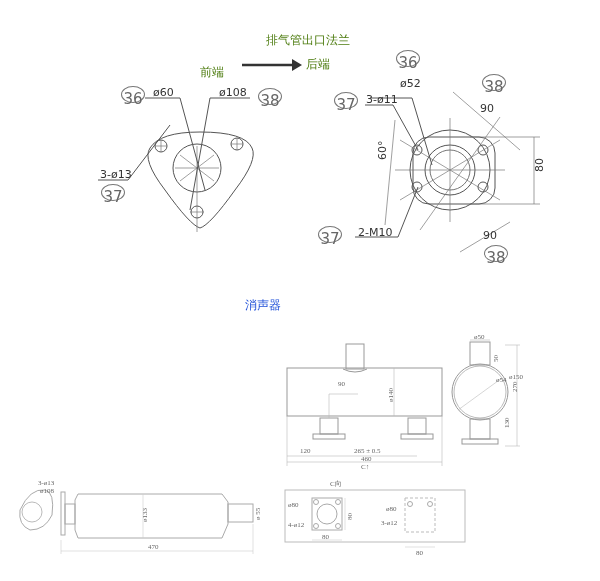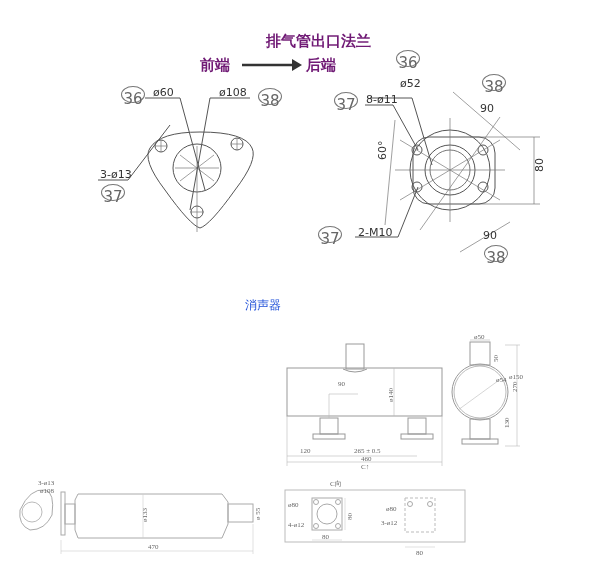--- a/index.html
+++ b/index.html
@@ -1,18 +1,18 @@
 <!DOCTYPE html>
 <html><head>
 <meta charset="utf-8">
 <style>
   html,body{margin:0;padding:0;background:#ffffff;}
   body{width:600px;height:581px;position:relative;overflow:hidden;font-family:"DejaVu Sans",sans-serif;color:#333;}
   .abs{position:absolute;}
-  .title{font-size:15px;color:#701a75;font-weight:bold;}
+  .title{font-size:12px;color:#4d7c0f;}
   .lbl{font-size:11px;color:#333;}
   .small{font-size:7px;color:#666;font-family:"Liberation Serif",serif;}
   .bubble{position:absolute;width:24px;height:17px;border:1.2px solid #777;border-radius:50%;font-size:15px;color:#666;text-align:center;line-height:24px;box-sizing:border-box;}
   svg{position:absolute;left:0;top:0;}
 </style>
 </head>
 <body>
 
 <svg width="600" height="581" viewBox="0 0 600 581">
   <g fill="none" stroke="#444" stroke-width="1">
@@ -123,37 +123,37 @@
     <circle cx="430" cy="504" r="2.5" stroke="#aaa"></circle>
     <g stroke="#ccc" stroke-width="0.6">
       <line x1="312" y1="540" x2="342" y2="540"></line>
       <line x1="345" y1="498" x2="345" y2="530"></line>
       <line x1="405" y1="547" x2="435" y2="547"></line>
     </g>
   </g>
 </svg>
 
 <div class="abs title" style="left:266px;top:32px;">排气管出口法兰</div>
-<div class="abs title" style="left:200px;top:56px;">前端</div>
+<div class="abs title" style="left:200px;top:64px;">前端</div>
 <div class="abs title" style="left:306px;top:56px;text-align:center;">后端</div>
 
 <div class="bubble" style="left:121px;top:86px;">36</div>
 <div class="bubble" style="left:258px;top:88px;">38</div>
 <div class="bubble" style="left:101px;top:184px;">37</div>
 <div class="abs lbl" style="left:153px;top:86px;">ø60</div>
 <div class="abs lbl" style="left:219px;top:86px;">ø108</div>
 <div class="abs lbl" style="left:100px;top:168px;">3-ø13</div>
 
 <div class="bubble" style="left:396px;top:50px;">36</div>
 <div class="bubble" style="left:482px;top:74px;">38</div>
 <div class="bubble" style="left:334px;top:92px;">37</div>
 <div class="bubble" style="left:318px;top:226px;">37</div>
 <div class="bubble" style="left:484px;top:245px;">38</div>
 <div class="abs lbl" style="left:400px;top:77px;">ø52</div>
-<div class="abs lbl" style="left:366px;top:93px;">8-ø11</div>
+<div class="abs lbl" style="left:366px;top:93px;">3-ø11</div>
 <div class="abs lbl" style="left:358px;top:226px;">2-M10</div>
 <div class="abs lbl" style="left:376px;top:160px;transform:rotate(-90deg);transform-origin:left top;">60°</div>
 <div class="abs lbl" style="left:533px;top:172px;transform:rotate(-90deg);transform-origin:left top;">80</div>
 <div class="abs lbl" style="left:480px;top:102px;">90</div>
 <div class="abs lbl" style="left:483px;top:229px;">90</div>
 
 <div class="abs" style="left:245px;top:297px;font-size:12px;color:#1d4ed8;">消声器</div>
 
 <div class="abs small" style="left:338px;top:380px;">90</div>
 <div class="abs small" style="left:387px;top:402px;transform:rotate(-90deg);transform-origin:left top;">ø140</div>

